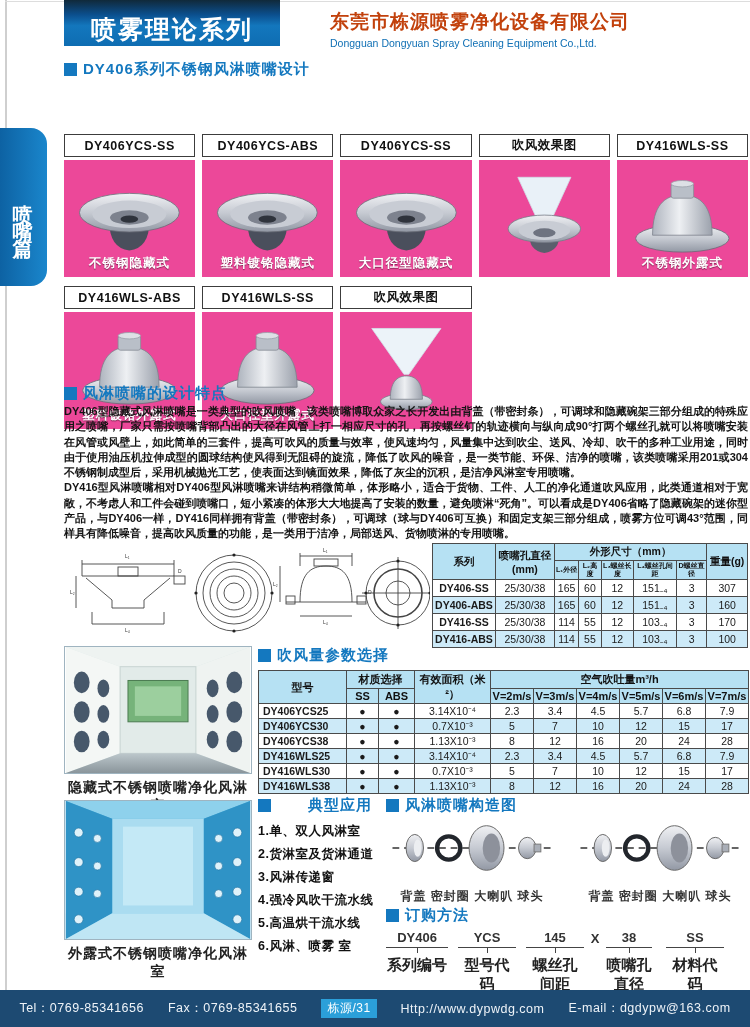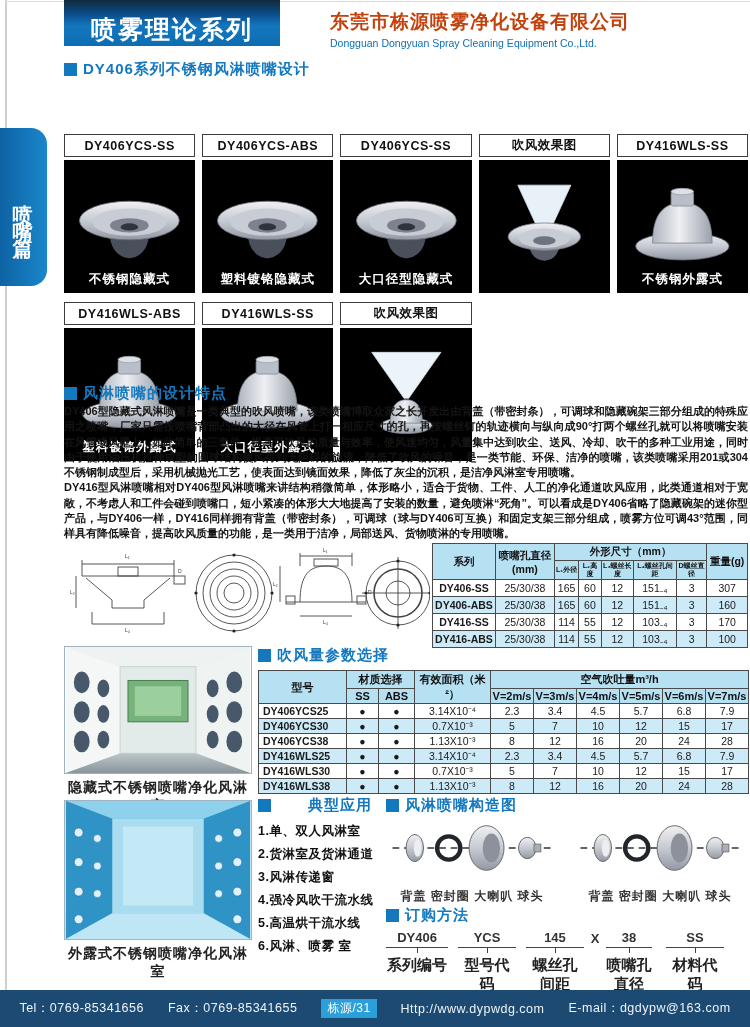--- a/index.html
+++ b/index.html
@@ -43,21 +43,21 @@
   .grid {
     position:absolute; left:64px; top:86px; width:684px;
     display:grid; grid-template-columns:repeat(5,1fr); column-gap:7px; row-gap:9px;margin-top:48px;
   }
   .card-title {
     height:23px; background:#fff; border:1px solid #3c3c3c;
     display:flex; align-items:center; justify-content:center;
     font-size:12.5px; font-weight:bold; color:#111; letter-spacing:0.5px;
   }
   .card-img {
-    margin-top:3px; height:133px; background:#000000; position:relative;
+    margin-top:3px; height:117px; background:#ec4899; position:relative;
     display:flex; align-items:center; justify-content:center;
   }
   .card-img svg { width:92%; height:86%; }
   .card-caption {
     position:absolute; bottom:5px; left:0; right:0; text-align:center;
     color:#fff; font-size:12.5px; font-weight:bold; letter-spacing:1px;
     text-shadow:0 1px 1px rgba(0,0,0,0.45);
   }
 
   

